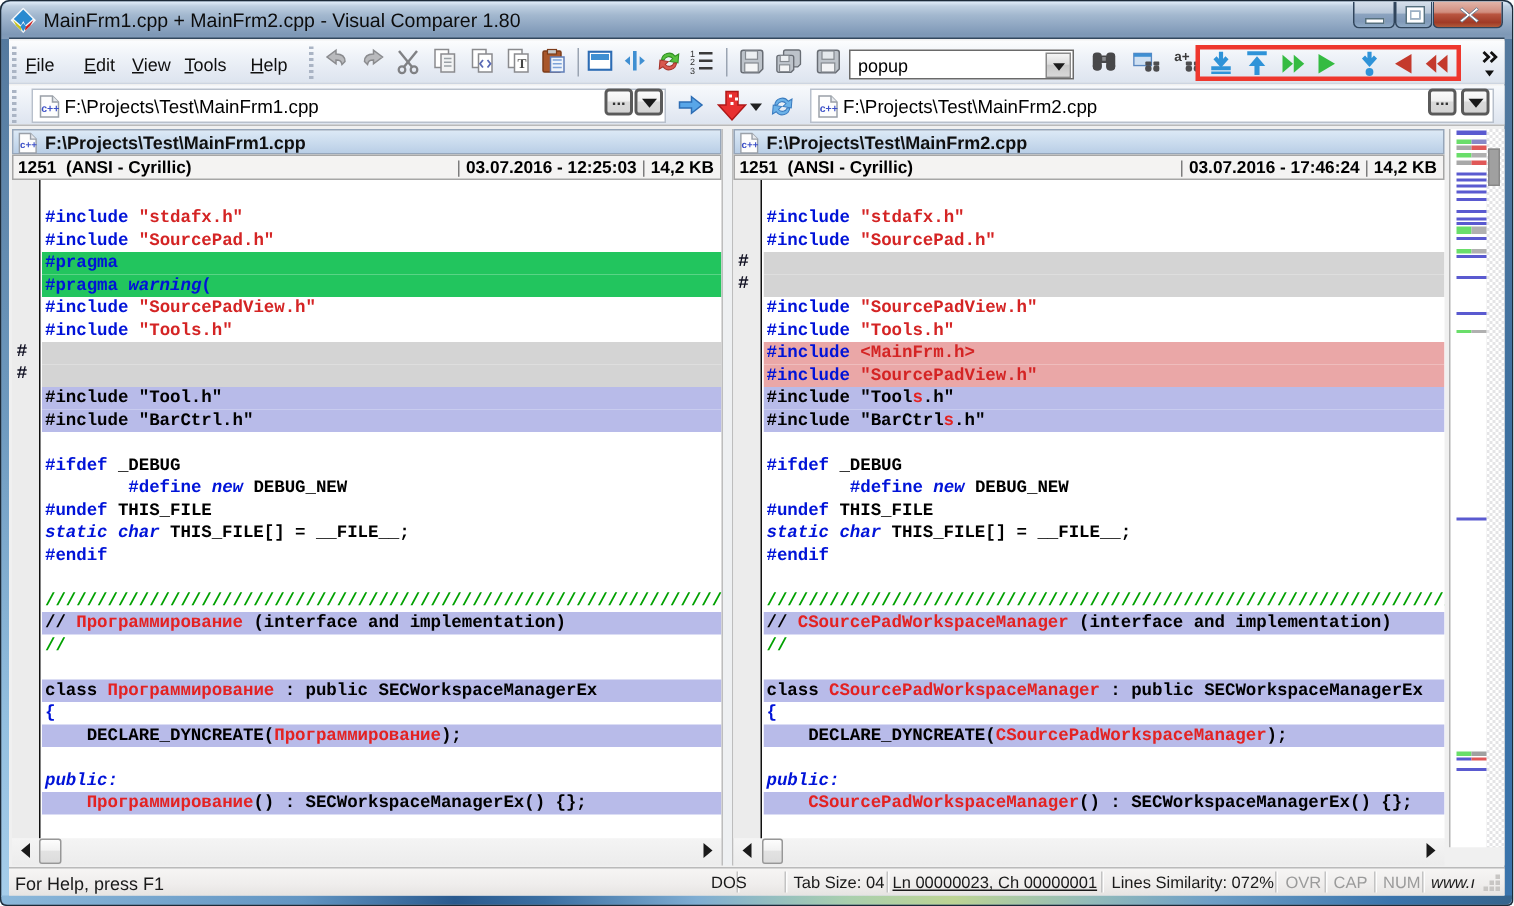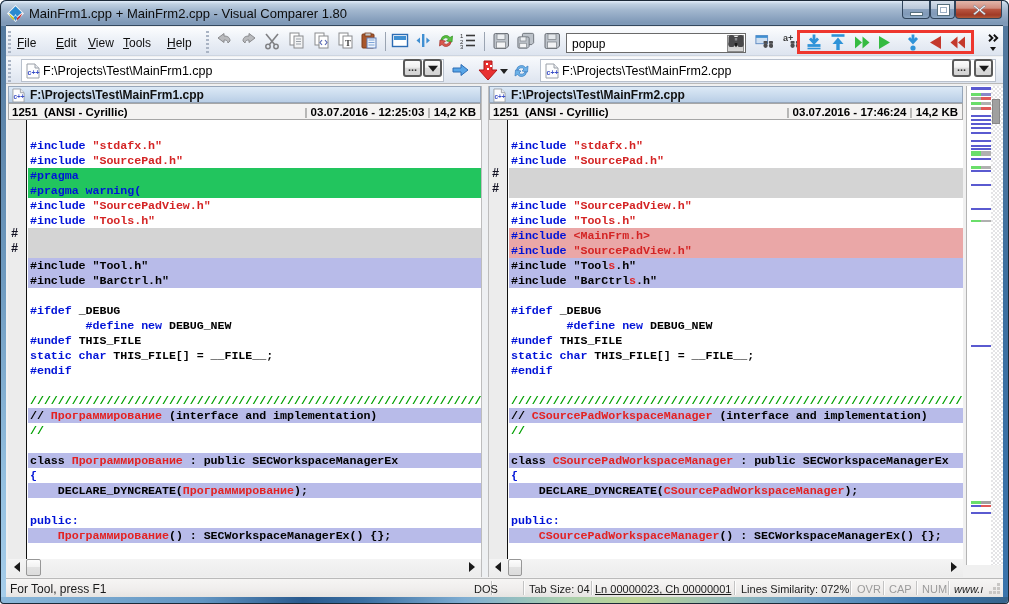--- a/index.html
+++ b/index.html
@@ -36,21 +36,21 @@
   border-bottom:1px solid #cdd5e1; }
 #row2 { position:absolute; left:0; top:31px; width:997px; height:27px;
   background:linear-gradient(180deg,#f7f9fc 0%,#e8edf5 60%,#dde4ef 100%);
   border-bottom:1px solid #b9b9b9; }
 .grip { position:absolute; width:3px; background-image:repeating-linear-gradient(180deg,#aab4c4 0 2px,transparent 2px 4px); }
 .menuitem { position:absolute; top:9px; font-size:12px; color:#101010; }
 .menuitem u { text-decoration:underline; }
 .sep1 { position:absolute; top:5px; width:1px; height:19px; background:#9aa4b2; }
 .ticon { position:absolute; top:5px; width:18px; height:18px; }
 
-#combo { position:absolute; left:560px; top:6px; width:180px; height:20px; border:1px solid #6a6a6a; background:#fff; }
+#combo { position:absolute; left:560px; top:6px; width:150px; height:20px; border:1px solid #6a6a6a; background:#fff; }
 #combo .txt { position:absolute; left:5px; top:3px; font-size:12px; color:#000; }
 #combo .drop { position:absolute; right:1px; top:1px; width:17px; height:17px; border:1px solid #8a8a8a;
   background:linear-gradient(180deg,#f4f4f4,#dcdcdc 45%,#c8c8c8 50%,#d8d8d8); }
 .dtri { position:absolute; left:50%; top:50%; transform:translate(-50%,-36%); width:0; height:0;
   border-left:4px solid transparent; border-right:4px solid transparent; border-top:5px solid #1a1a1a; }
 #redbox { position:absolute; left:791px; top:3px; width:177px; height:24px; border:3px solid #ee372e; }
 #chevdown { position:absolute; left:984px; top:20px; width:0; height:0; border-left:3.5px solid transparent; border-right:3.5px solid transparent; border-top:4.5px solid #111; }
 
 .pathbox { position:absolute; top:2px; height:23px; background:#fff; border:1px solid #b8c0cc; }
 .pathbox .ficon { position:absolute; left:4px; top:3px; }
@@ -71,21 +71,21 @@
 .pmargin { position:absolute; left:0; top:0; width:19px; height:439px; background:#ececec; border-right:1px solid #111; }
 .bmark { position:absolute; font-family:"Liberation Mono",monospace; font-size:12px; font-weight:bold; color:#101022; }
 .codewrap { position:absolute; left:20px; top:0; right:0; bottom:0; overflow:hidden; }
 .cl { position:relative; height:15px; font-family:"Liberation Mono",monospace; font-size:11.65px; font-weight:bold; line-height:15px; white-space:pre; color:#000; padding-left:2px; letter-spacing:-0.04px; }
 .cl:first-child { margin-top:3px; }
 .bgG { background:#22c55e; }
 .bgY { background:#d4d4d4; }
 .bgL { background:#b8bbe9; }
 .bgP { background:#eaa7a7; }
 .k  { color:#0013d8; }
-.kb { color:#0013d8; font-weight:bold; }
+.kb { color:#0013d8; font-weight:bold;font-style:italic; }
 .s  { color:#d42424; }
 .r  { color:#e32222; }
 .c  { color:#00a000; }
 .bk { font-weight:bold; }
 
 .hscroll { position:absolute; top:533px; height:18px; background:linear-gradient(180deg,#f4f4f4,#ececec); }
 .hsl, .hsr { position:absolute; top:3px; width:0; height:0; }
 .hthumb { position:absolute; top:0px; height:17px; border:1px solid #979797; border-radius:2px;
   background:linear-gradient(180deg,#fdfdfd 0%,#f2f2f2 45%,#e2e2e2 50%,#dcdcdc 100%); }
 
@@ -491,21 +491,21 @@
         <div class="mmR" style="top:415px;height:3px;background:#a0a0a0;"></div>
       <div class="mmL" style="top:419px;height:2px;background:#5a5ad0;"></div>
         <div class="mmR" style="top:419px;height:2px;background:#e05858;"></div>
       <div class="mm" style="top:426px;height:2px;background:#5a5ad0;"></div>
     </div>
     <div id="vtrack">
         <div id="vthumb"></div>
       </div>
     <div id="scrollcorner"></div>
     <div id="status">
-      <div class="stL" style="left:4px;">For Tool, press F1</div>
+      <div class="stL" style="left:4px;">For Help, press F1</div>
       <div class="ssep" style="left:485px;"></div>
       <div class="st" style="left:468px;">DOS</div>
       <div class="ssep" style="left:517px;"></div>
       <div class="st" style="left:523px;">Tab Size: 04</div>
       <div class="ssep" style="left:585px;"></div>
       <div class="st" style="left:589px;text-decoration:underline;">Ln 00000023, Ch 00000001</div>
       <div class="ssep" style="left:728px;"></div>
       <div class="st" style="left:735px;">Lines Similarity: 072%</div>
       <div class="ssep" style="left:844px;"></div>
       <div class="st dim" style="left:851px;">OVR</div>

